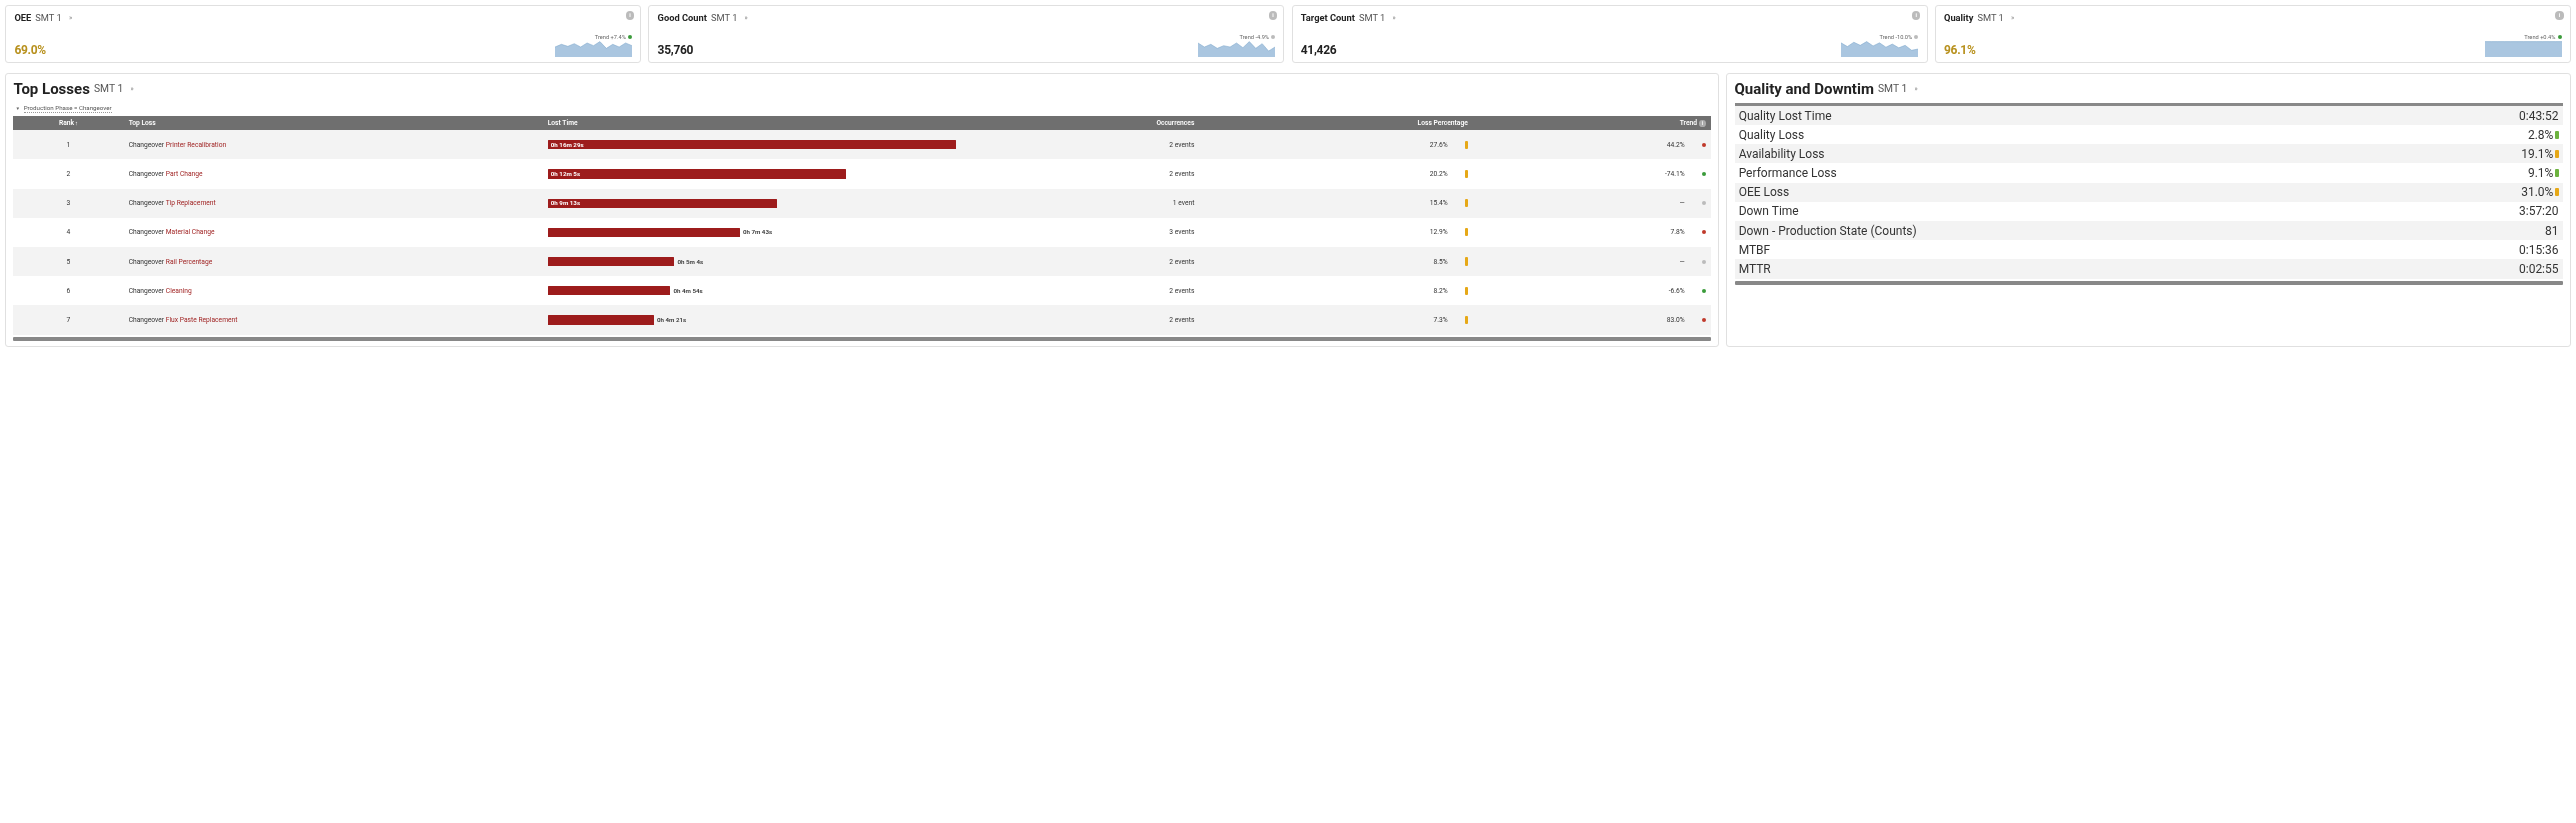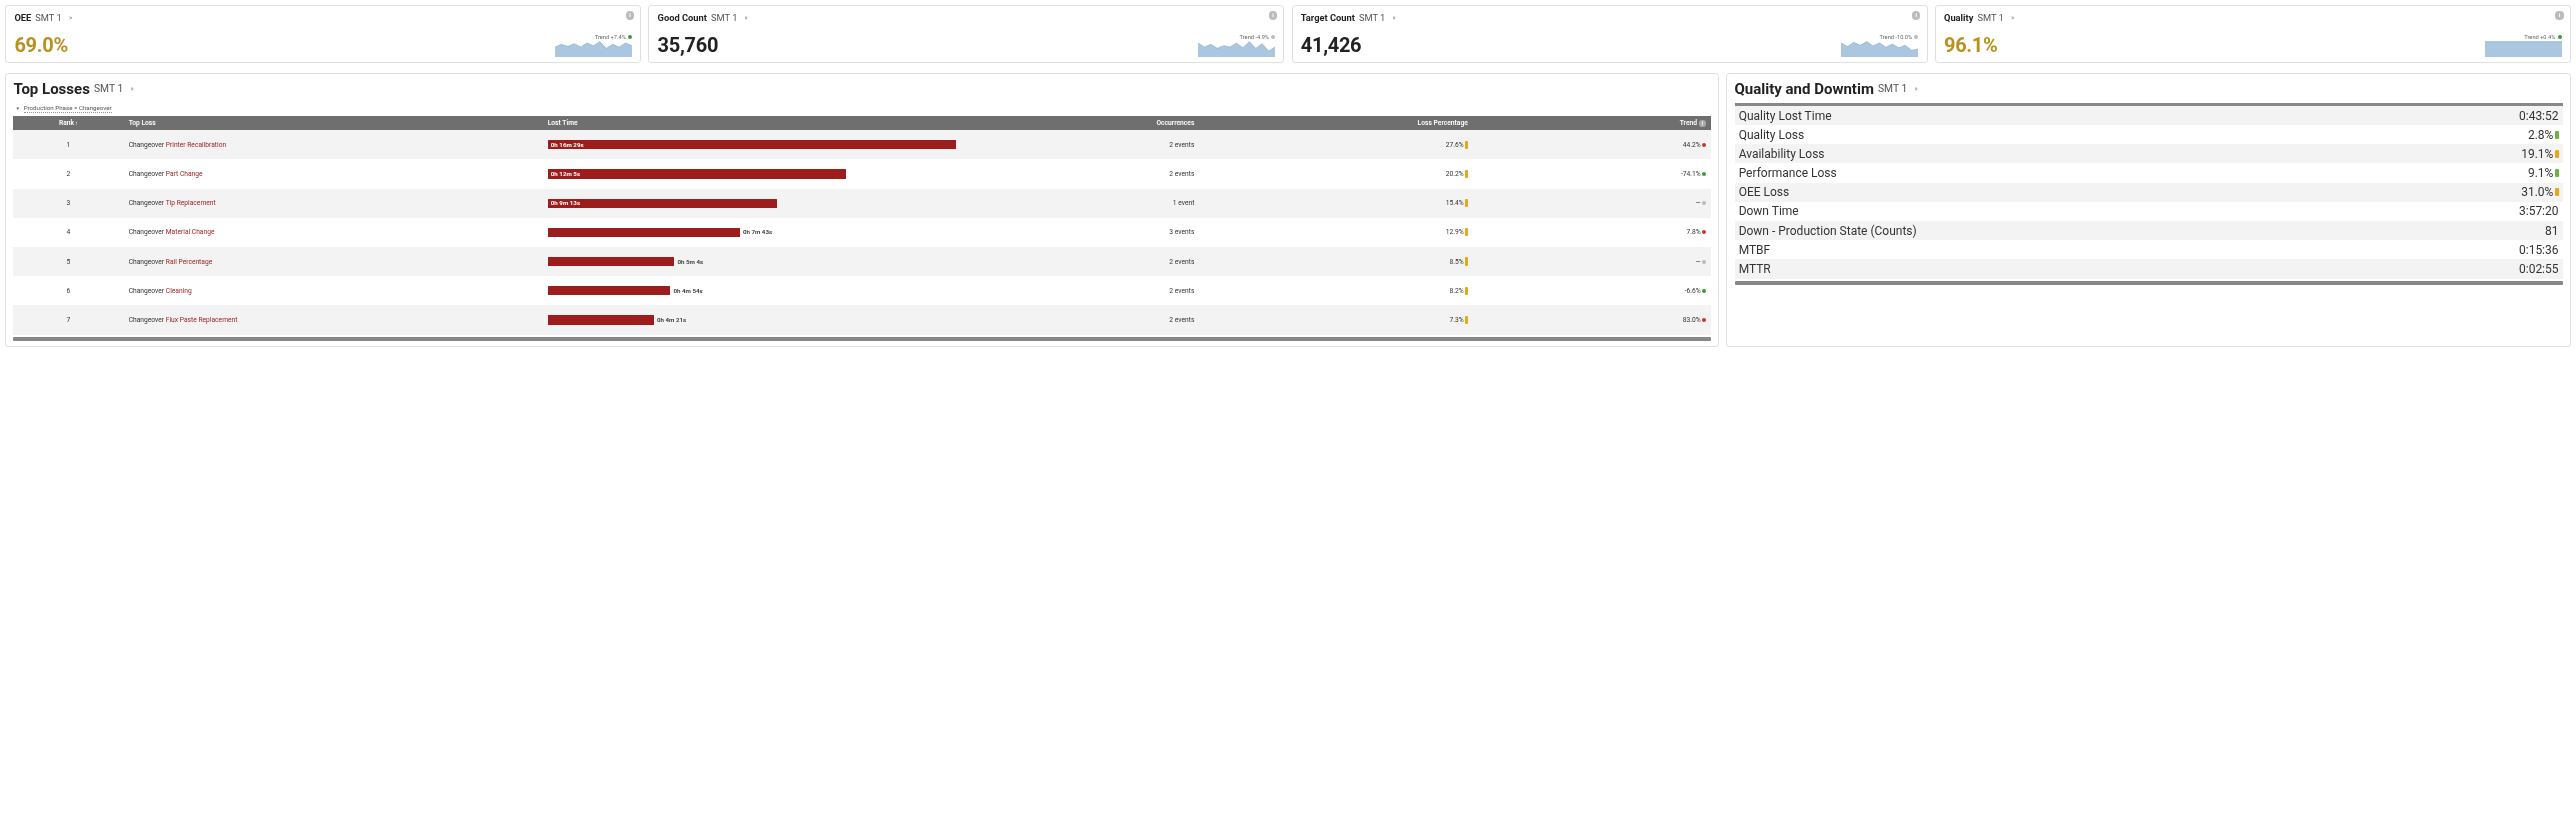--- a/index.html
+++ b/index.html
@@ -13,21 +13,21 @@
   .kpi-head { display: flex; align-items: center; gap: 4.1px; }
   .kpi-title { font-weight: 700; font-size: 9.3px; color: #222; }
   .kpi-sub   { font-weight: 400; font-size: 9.3px; color: #555; }
   .expand-icon { color: #888; font-size: 6.7px; margin-left: 3.1px; cursor: pointer; letter-spacing: -1px;}
   .info-icon {
     position: absolute; top: 5.2px; right: 6.2px; width: 8.2px; height:8.2px;
     border-radius:50%; background:#bbb; color:#fff; font-size:5.7px; font-weight:700;
     display:flex; align-items:center; justify-content:center; font-style: normal;
   }
   .kpi-body { display:flex; align-items:flex-end; justify-content:space-between; margin-top:7.2px; gap:5.2px;}
-  .kpi-value { font-size: 20px; font-weight: 700; letter-spacing: -0.3px; }
+  .kpi-value { font-size: 12px; font-weight: 700; letter-spacing: -0.3px; }
   .kpi-value.gold { color: #b8911e; }
   .kpi-value.black { color: #222; }
   .trend-wrap { flex:1; max-width:77px; text-align:right; }
   .trend-text { font-size: 5.7px; color:#666; margin-bottom:1px; display:inline-flex; align-items:center; gap:2.1px; justify-content:flex-end;}
   .dot { width:4.1px; height:4.1px; border-radius:50%; display:inline-block; }
   .dot.green { background:#3a9b3a; }
   .dot.grey  { background:#bbb; }
   .dot.red   { background:#c0392b; }
   .spark { width:100%; height:16.5px; display:block; }
 
@@ -53,21 +53,21 @@
   table.loss tbody tr:nth-child(odd) { background:#f3f3f3; }
   table.loss tbody tr:nth-child(even){ background:#fff; }
   table.loss td { padding:2.6px 5.2px; vertical-align:middle; }
   .rank { color:#333; }
   .loss-cat { color:#333; }
   .loss-name { color:#9d1c1c; }
   .bar-outer { flex:1; position:relative; height:24px; display:flex; align-items:center;}
   .bar-fill { height:9.3px; background:#9d1c1c; border-radius:0.5px; display:flex; align-items:center; }
   .bar-label-in  { color:#fff; font-size:6.2px; font-weight:700; padding-left:3.1px; white-space:nowrap; }
   .bar-label-out { color:#333; font-size:6.2px; font-weight:600; margin-left:3.1px; white-space:nowrap;}
-  .pct-pill { display:inline-flex; align-items:center; gap:1px; justify-content:flex-end;}
+  .pct-pill { display:inline-flex; align-items:center; gap:17px; justify-content:flex-end;}
   .pill { width:3.1px; height:8.2px; border-radius:1px; display:inline-block;}
   .pill.orange { background:#e6a817;}
   .pill.green  { background:#6db33f;}
   .sort-arrow{ font-size:5.7px; margin-left:1px;}
   .th-info { display:inline-flex; width:6.7px;height:6.7px;border-radius:50%;background:#aaa;color:#fff;font-size:4.6px;align-items:center;justify-content:center;margin-left:2.1px;font-weight:700;}
 
   
   .qlist { border-top:3.1px solid #888; margin-top:2.1px; font-size:12px;}
   .qrow { display:flex; justify-content:space-between; align-items:center; padding:2.6px 4.1px;}
   .qrow:nth-child(odd){ background:#f3f3f3;}

